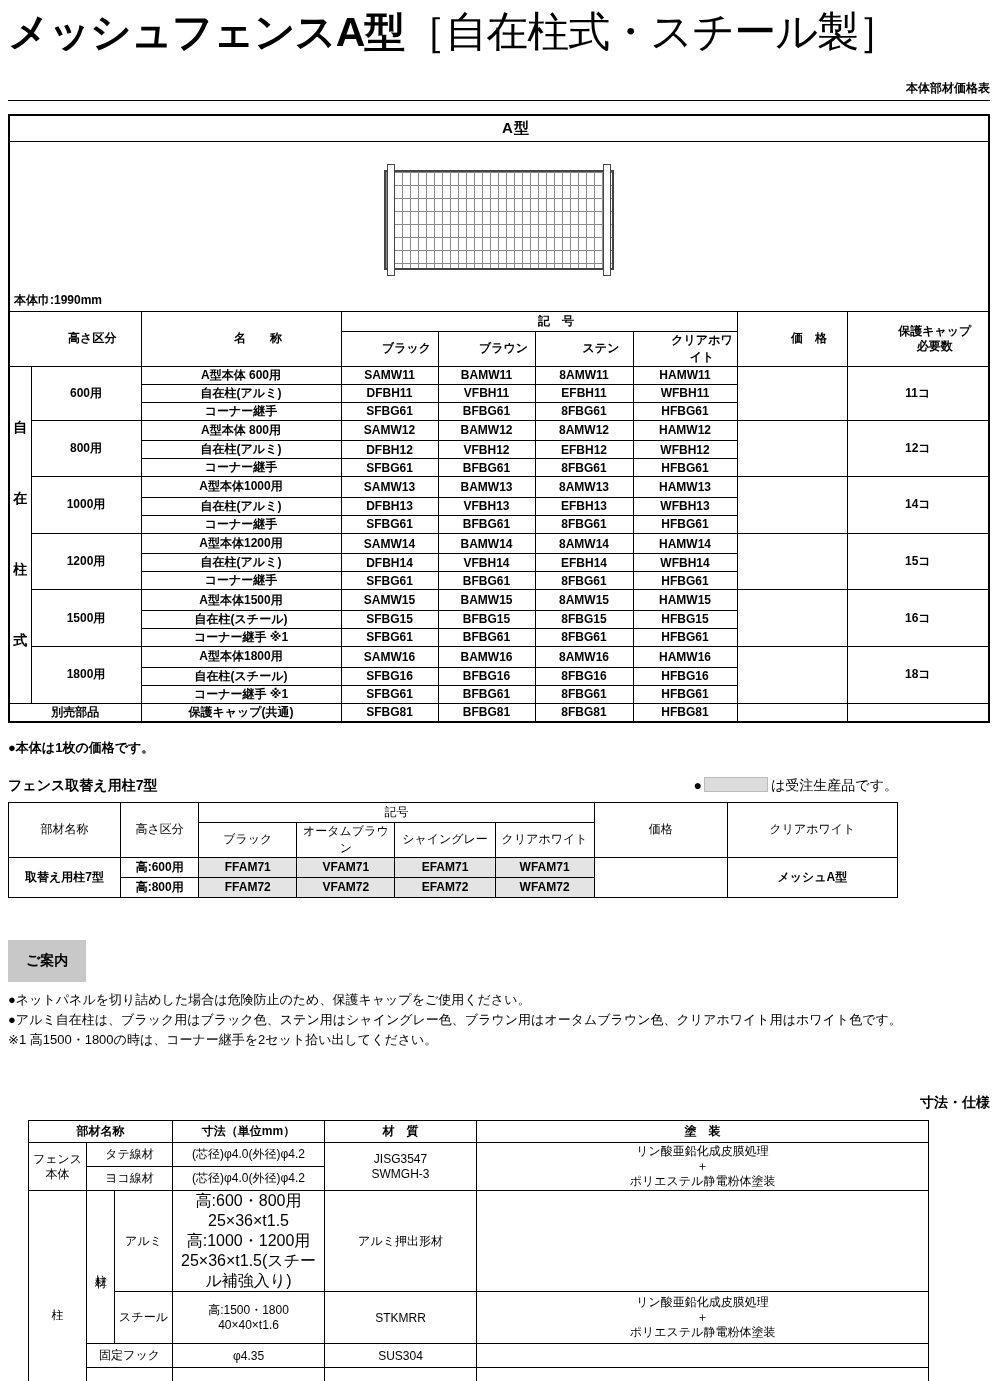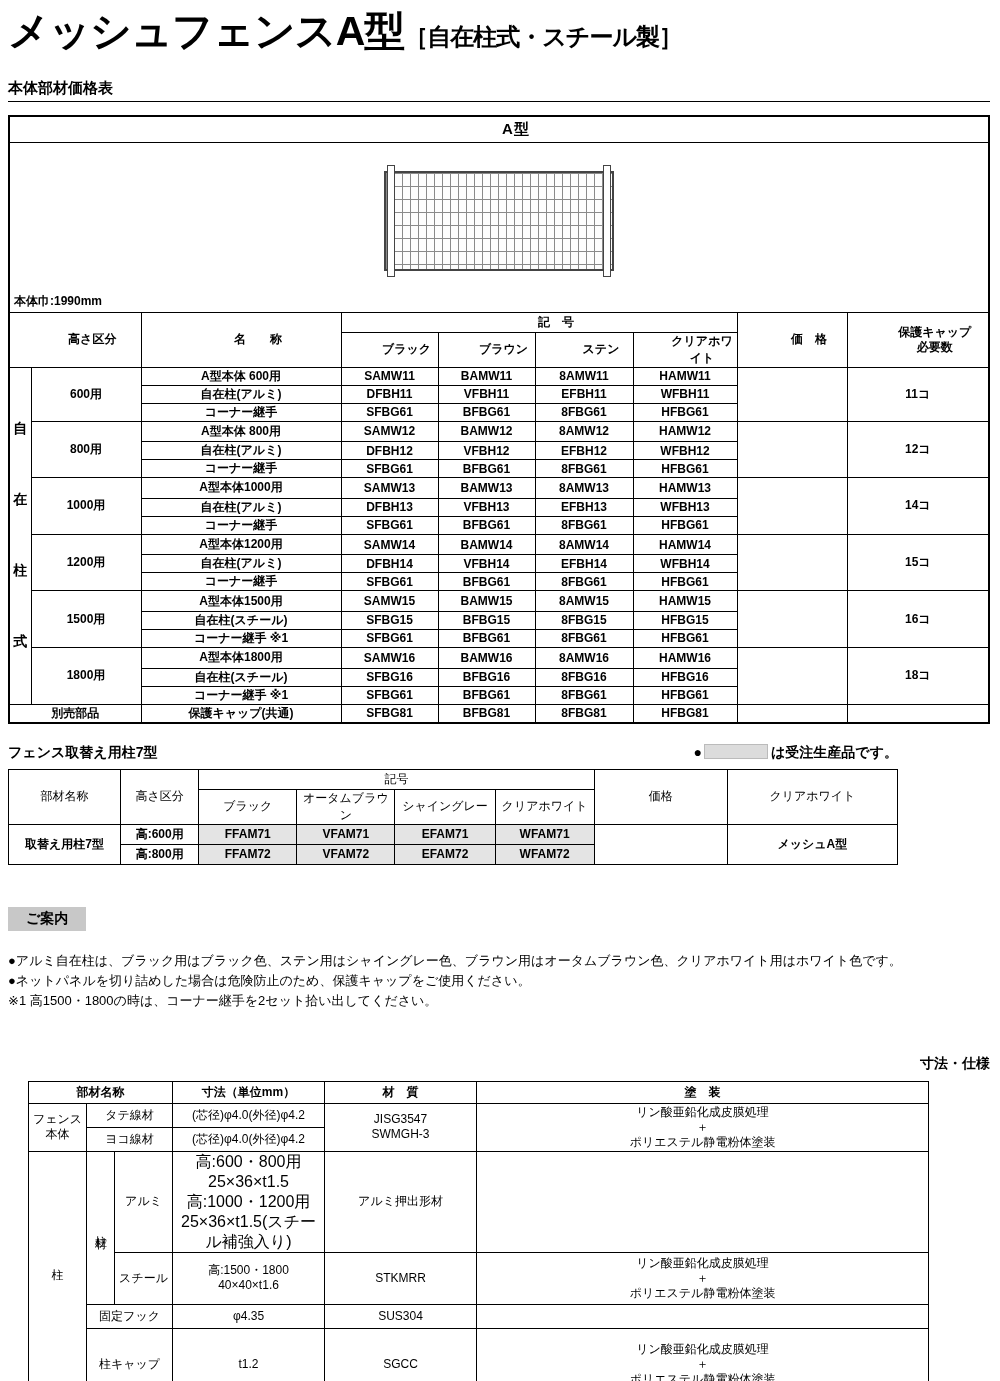--- a/index.html
+++ b/index.html
@@ -7,28 +7,29 @@
   body {
     width:1000px; height:1381px; overflow:hidden;
     color:#000;
     font-family:"Liberation Sans","DejaVu Sans",sans-serif;
   }
   .page { padding:8px 10px 0 8px; }
 
   
   .title-row { white-space:nowrap; line-height:1.05; margin-top:2px; }
   .title-main { font-size:41px; font-weight:bold; letter-spacing:-1px; }
-  .title-sub  { font-size:24px; font-weight:bold; letter-spacing:-1px;margin-top:48px; }
+  .title-sub  { font-size:42px; font-weight:normal; letter-spacing:-1px;margin-top:48px; }
 
   
   .section-heading {
-    font-size:15px; font-weight:bold;
+    font-size:12px; font-weight:bold;
     border-bottom:1.5px solid #000;
     padding-bottom:3px; margin:26px 0 13px 0;
     width:982px;
+    text-align:right;
   }
 
   
   table { border-collapse:collapse; table-layout:fixed; }
   th, td { border:1px solid #000; text-align:center; vertical-align:middle; padding:0 2px; overflow:hidden; }
   .ml { white-space:pre-line; line-height:1.25;margin-left:13px; }
 
   
   .price-table { width:982px; border:2px solid #000; font-size:12px; }
   .price-table th { font-weight:bold;padding-left:36px; }
@@ -53,30 +54,30 @@
   }
   .fence-post { position:absolute; top:0; width:8px; height:112px; background:#fff; border:1.5px solid #444; }
   .fence-post.left { left:3px; }
   .fence-post.right { right:3px; }
 
   .footnote { font-size:13px; font-weight:bold; margin-top:16px; }
 
   
   .repl-head-row { width:890px; display:flex; justify-content:space-between; align-items:center; margin-top:20px; margin-bottom:7px; }
   .repl-heading { font-size:14px; font-weight:bold; }
-  .legend { font-size:14px; font-weight:bold; }
+  .legend { font-size:14px; font-weight:normal; }
   .legend-box { display:inline-block; width:64px; height:15px; background:#dcdcdc; border:1px solid #bbb; vertical-align:middle; margin:0 3px 2px 2px; }
   .repl-table { width:890px; border:1.5px solid #000; font-size:12px; }
   .repl-table th { font-weight:normal; height:20px;text-align:center; }
   .repl-table td { height:20px; font-weight:bold; }
   .repl-table .gray { background:#e4e4e4; }
 
   
   .info-section { margin-top:42px; }
-  .info-label { display:inline-block; background:#c8c8c8; font-size:14px; font-weight:bold; padding:3px 18px; margin-bottom:20px; }
+  .info-label { display:inline-block; background:#c8c8c8; font-size:14px; font-weight:bold; padding:12px 18px; margin-bottom:8px; }
   .info-line { font-size:13px; line-height:1.55; }
 
   
   .spec-section { margin-top:44px; margin-left:20px; }
   .spec-heading { font-size:14px; font-weight:bold; margin-bottom:8px;text-align:right; }
   .spec-table { width:900px; border:1.5px solid #000; font-size:12px; }
   .spec-table th { font-weight:bold; height:22px; }
   .vert { writing-mode:vertical-rl; text-orientation:upright; letter-spacing:2px; padding:0; }
   .small-dim { font-size:16px; }
 </style>
@@ -291,20 +292,21 @@
           <td class="code-cell">SFBG81</td>
           <td class="code-cell">BFBG81</td>
           <td class="code-cell">8FBG81</td>
           <td class="code-cell">HFBG81</td>
           <td class="price-cell"></td>
           <td class="cap-cell"></td>
         </tr>
       </tbody>
   </table>
 
+  <div class="footnote">●本体は1枚の価格です。</div>
 
   <div class="repl-head-row">
     <span class="repl-heading">フェンス取替え用柱7型</span>
     <span class="legend">
       <span>●</span><span class="legend-box"></span><span>は受注生産品です。</span>
     </span>
   </div>
 
   <table class="repl-table">
     <colgroup>
@@ -346,22 +348,22 @@
       <td class="gray">FFAM72</td>
       <td class="gray">VFAM72</td>
       <td class="gray">EFAM72</td>
       <td class="gray">WFAM72</td>
     </tr>
   </tbody>
     </table>
 
   <div class="info-section">
     <div class="info-label">ご案内</div>
+    <div class="info-line">●ネットパネルを切り詰めした場合は危険防止のため、保護キャップをご使用ください。</div>
     <div class="info-line">●アルミ自在柱は、ブラック用はブラック色、ステン用はシャイングレー色、ブラウン用はオータムブラウン色、クリアホワイト用はホワイト色です。</div>
-    <div class="info-line">●ネットパネルを切り詰めした場合は危険防止のため、保護キャップをご使用ください。</div>
     <div class="info-line">※1 高1500・1800の時は、コーナー継手を2セット拾い出してください。</div>
   </div>
 
   <div class="spec-section">
     <div class="spec-heading">寸法・仕様</div>
     <table class="spec-table">
       <colgroup>
         <col style="width:58px">
           <col style="width:28px">
           <col style="width:58px">

